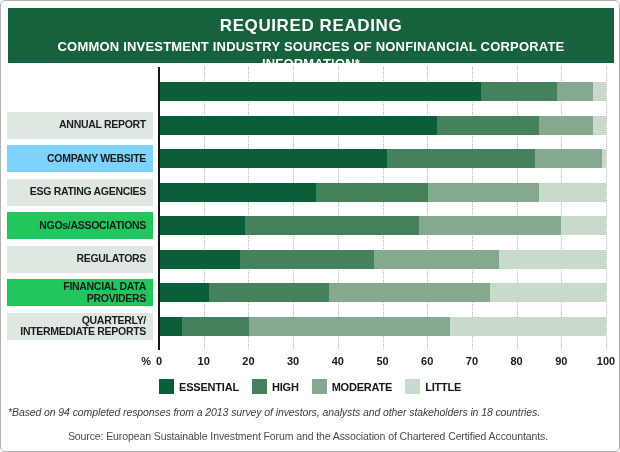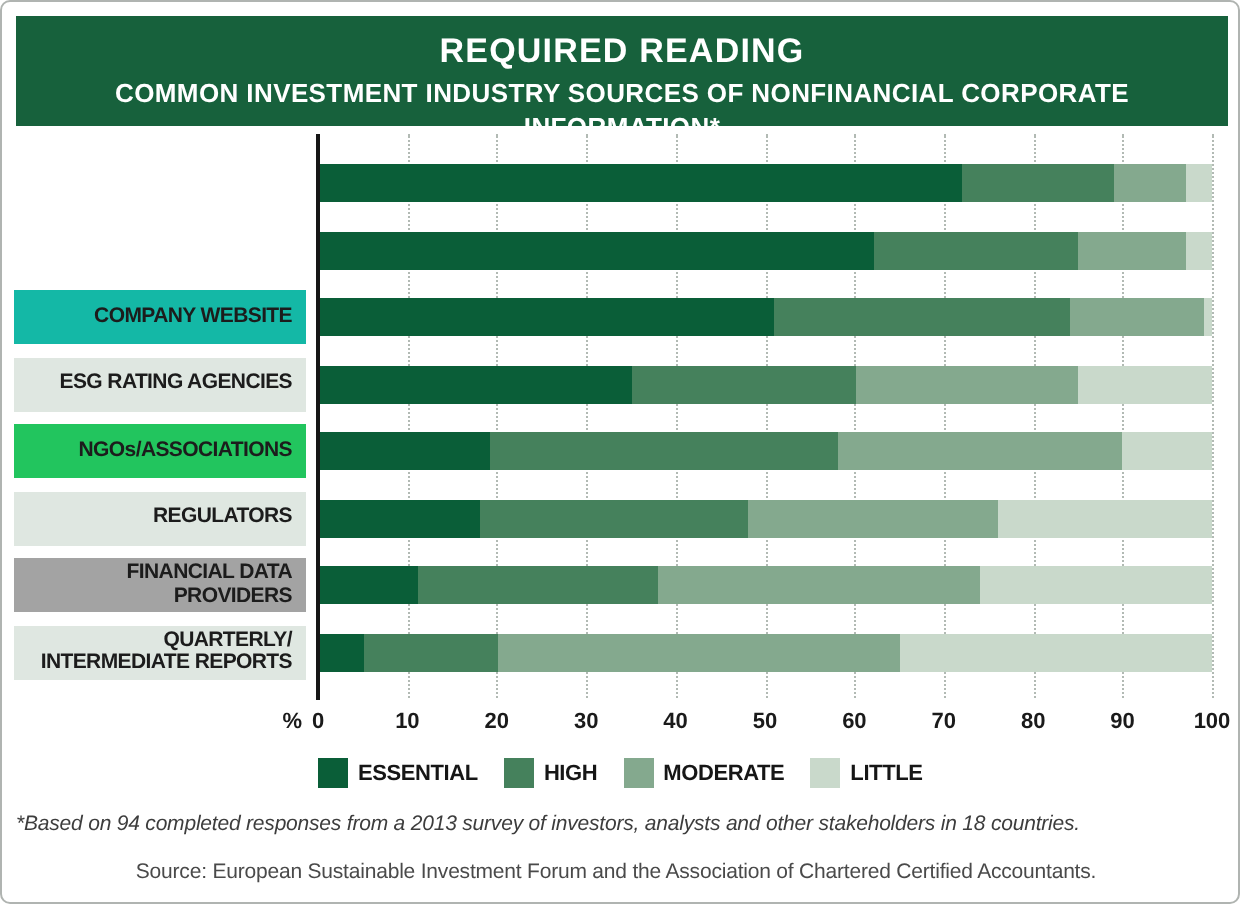--- a/index.html
+++ b/index.html
@@ -80,27 +80,28 @@
         <div class="gridline" style="left: 100%;"></div>
       </div>
     <div id="axis-line"></div>
 
       <div class="bar" style="top: 15px;">
         <div class="seg" title="ESSENTIAL: 72%" style="width: 72%; background: rgb(10, 94, 56);"></div>
         <div class="seg" title="HIGH: 17%" style="width: 17%; background: rgb(69, 129, 92);"></div>
         <div class="seg" title="MODERATE: 8%" style="width: 8%; background: rgb(132, 169, 142);"></div>
         <div class="seg" title="LITTLE: 3%" style="width: 3%; background: rgb(201, 217, 203);"></div>
       </div>
+      <div class="cat-label" style="top: 44.5px; background: rgb(223, 231, 225);">ANNUAL REPORT</div>
       <div class="bar" style="top: 48.5px;">
         <div class="seg" title="ESSENTIAL: 62%" style="width: 62%; background: rgb(10, 94, 56);"></div>
         <div class="seg" title="HIGH: 23%" style="width: 23%; background: rgb(69, 129, 92);"></div>
         <div class="seg" title="MODERATE: 12%" style="width: 12%; background: rgb(132, 169, 142);"></div>
         <div class="seg" title="LITTLE: 3%" style="width: 3%; background: rgb(201, 217, 203);"></div>
       </div>
-      <div class="cat-label" style="top: 78px; background: #14b8a6; padding-left: 20px;">COMPANY WEBSITE</div>
+      <div class="cat-label" style="top: 78px; background: #7dd3fc; padding-left: 20px;">COMPANY WEBSITE</div>
       <div class="bar" style="top: 82px;">
         <div class="seg" title="ESSENTIAL: 51%" style="width: 51%; background: rgb(10, 94, 56);"></div>
         <div class="seg" title="HIGH: 33%" style="width: 33%; background: rgb(69, 129, 92);"></div>
         <div class="seg" title="MODERATE: 15%" style="width: 15%; background: rgb(132, 169, 142);"></div>
         <div class="seg" title="LITTLE: 1%" style="width: 1%; background: rgb(201, 217, 203);"></div>
       </div>
       <div class="cat-label" style="top: 111.5px; background: rgb(223, 231, 225);">ESG RATING AGENCIES</div>
       <div class="bar" style="top: 115.5px;">
         <div class="seg" title="ESSENTIAL: 35%" style="width: 35%; background: rgb(10, 94, 56);"></div>
         <div class="seg" title="HIGH: 25%" style="width: 25%; background: rgb(69, 129, 92);"></div>
@@ -114,21 +115,21 @@
         <div class="seg" title="MODERATE: 32%" style="width: 32%; background: rgb(132, 169, 142);"></div>
         <div class="seg" title="LITTLE: 10%" style="width: 10%; background: rgb(201, 217, 203);"></div>
       </div>
       <div class="cat-label" style="top: 178.5px; background: rgb(223, 231, 225);">REGULATORS</div>
       <div class="bar" style="top: 182.5px;">
         <div class="seg" title="ESSENTIAL: 18%" style="width: 18%; background: rgb(10, 94, 56);"></div>
         <div class="seg" title="HIGH: 30%" style="width: 30%; background: rgb(69, 129, 92);"></div>
         <div class="seg" title="MODERATE: 28%" style="width: 28%; background: rgb(132, 169, 142);"></div>
         <div class="seg" title="LITTLE: 24%" style="width: 24%; background: rgb(201, 217, 203);"></div>
       </div>
-      <div class="cat-label" style="top: 212px; background: #a3a3a3;">FINANCIAL DATA PROVIDERS</div>
+      <div class="cat-label" style="top: 212px; background: #22c55e;">FINANCIAL DATA PROVIDERS</div>
       <div class="bar" style="top: 216px;">
         <div class="seg" title="ESSENTIAL: 11%" style="width: 11%; background: rgb(10, 94, 56);"></div>
         <div class="seg" title="HIGH: 27%" style="width: 27%; background: rgb(69, 129, 92);"></div>
         <div class="seg" title="MODERATE: 36%" style="width: 36%; background: rgb(132, 169, 142);"></div>
         <div class="seg" title="LITTLE: 26%" style="width: 26%; background: rgb(201, 217, 203);"></div>
       </div>
       <div class="cat-label" style="top: 245.5px; background: rgb(223, 231, 225);">QUARTERLY/
 INTERMEDIATE REPORTS</div>
       <div class="bar" style="top: 249.5px;">
         <div class="seg" title="ESSENTIAL: 5%" style="width: 5%; background: rgb(10, 94, 56);"></div>

